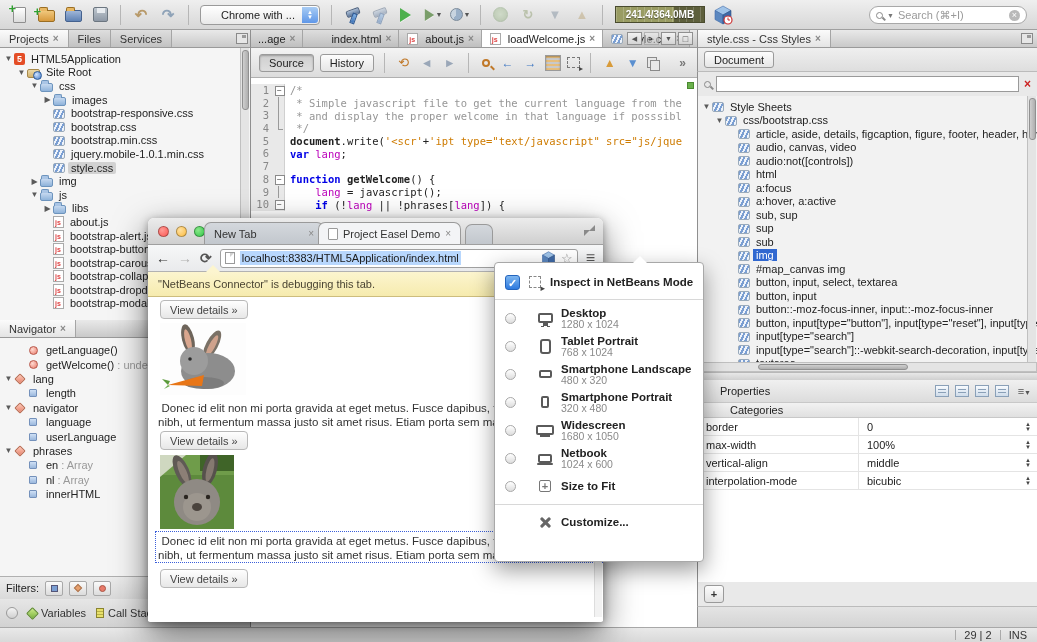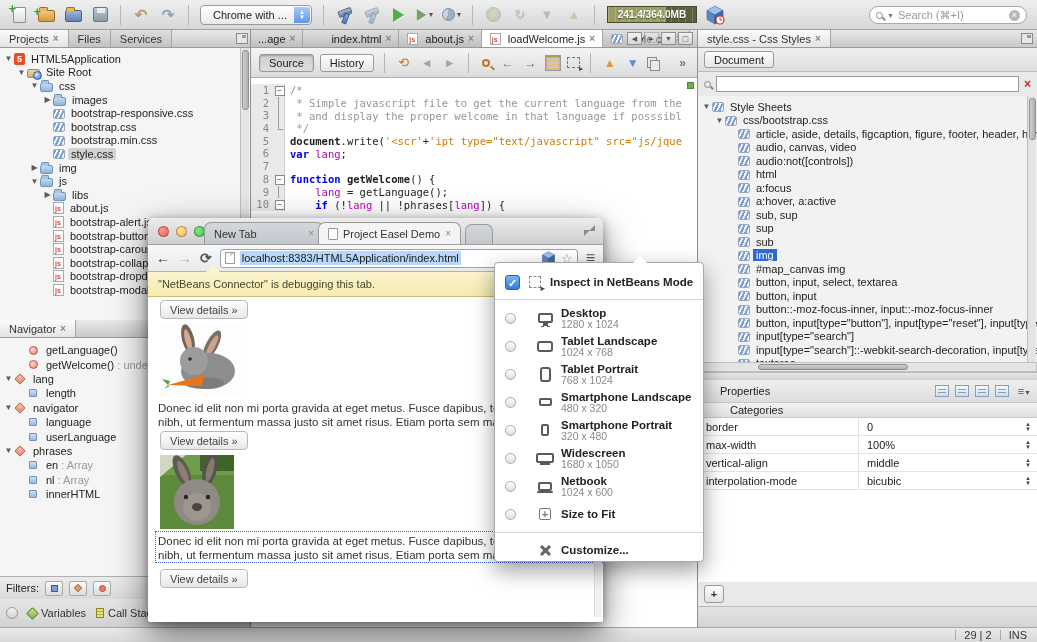--- a/index.html
+++ b/index.html
@@ -17,21 +17,21 @@
   .dim{opacity:.45;}
   
   .pg{width:13px;height:16px;background:linear-gradient(#fff,#dcdcdc);border:1px solid #8f8f8f;border-radius:1px;position:relative;}
   .plus::after{content:"+";position:absolute;left:-5px;top:-7px;color:#2f9e2f;font-size:13px;font-weight:bold;text-shadow:0 0 2px #fff;}
   .fold{width:17px;height:12px;background:linear-gradient(#f0c77c,#d79a3e);border:1px solid #9a6d22;border-radius:2px;position:relative;margin-top:3px;}
   .fold::before{content:"";position:absolute;left:0;top:-4px;width:7px;height:3px;background:#e8b863;border:1px solid #9a6d22;border-bottom:none;border-radius:2px 2px 0 0;}
   .fold.open{background:linear-gradient(#9fb6d8,#5f82b4);border-color:#44618e;}
   .flop{width:15px;height:15px;background:linear-gradient(#bfc7cf,#8e99a6);border:1px solid #6c7680;border-radius:2px;position:relative;}
   .flop::before{content:"";position:absolute;left:3px;top:0;width:8px;height:5px;background:#e8ecf0;}
   .select{height:20px;min-width:112px;background:linear-gradient(#ffffff,#e9e9e9);border:1px solid #9a9a9a;
-    border-radius:4px;display:flex;align-items:center;padding-left:12px;position:relative;margin:8px 2px;}
+    border-radius:4px;display:flex;align-items:center;padding-left:20px;position:relative;margin:8px 2px;}
   .select .cap{position:absolute;right:1px;top:1px;bottom:1px;width:16px;border-radius:0 3px 3px 0;
     background:linear-gradient(#a8ccf4,#5f97e8);display:flex;flex-direction:column;align-items:center;justify-content:center;color:#fff;font-size:6px;line-height:5px;}
   .hammer{width:16px;height:16px;position:relative;}
   .hammer::before{content:"";position:absolute;left:2px;top:2px;width:12px;height:5px;background:linear-gradient(#9db4cf,#5e7linear);background:linear-gradient(#a9bdd6,#60799c);border:1px solid #4a5f7d;border-radius:2px;transform:rotate(-20deg);}
   .hammer::after{content:"";position:absolute;left:7px;top:6px;width:3px;height:9px;background:linear-gradient(#7fb2e8,#3f74b8);border:1px solid #2d5a96;transform:rotate(20deg);}
   .runtri{width:0;height:0;border-left:11px solid #4eb04e;border-top:7px solid transparent;border-bottom:7px solid transparent;filter:drop-shadow(0 1px 0 rgba(255,255,255,.6));}
   .mini-drop{font-size:7px;color:#555;margin-left:1px;}
   #memwidget{width:90px;height:17px;background:#5d5f3c;border:1px solid #494b2e;position:relative;flex:none;margin:2px 3px;}
   #memwidget .used{position:absolute;left:0;top:0;bottom:0;width:66%;background:#999c63;}
   #memwidget .ticks{position:absolute;inset:0;background:repeating-linear-gradient(90deg,rgba(255,255,255,.18) 0 1px,transparent 1px 7px);}
@@ -151,21 +151,21 @@
   #combobox .cap{position:absolute;right:0;top:0;bottom:0;width:16px;border-left:1px solid #9a9a9a;background:linear-gradient(#f4f4f4,#d8d8d8);font-size:7px;color:#444;text-align:center;line-height:16px;}
   #plusbtn{width:20px;height:18px;border:1px solid #9a9a9a;border-radius:3px;background:linear-gradient(#fdfdfd,#e2e2e2);text-align:center;line-height:16px;font-weight:bold;color:#333;}
   #graystrip{position:absolute;left:697px;top:606px;width:340px;height:21px;background:linear-gradient(#e4e4e4,#d4d4d4);border-left:1px solid #8f8f8f;border-top:1px solid #bbb;}
 
   
   #statusbar{position:absolute;left:0;top:627px;width:1037px;height:15px;background:linear-gradient(#e9e9e9,#d9d9d9);border-top:1px solid #a8a8a8;display:flex;align-items:center;justify-content:flex-end;gap:8px;padding-right:10px;color:#333;}
   #statusbar .sbar-sep{width:1px;height:10px;background:#aaa;}
 
   
   #chrome{position:absolute;left:148px;top:218px;width:455px;height:404px;z-index:10;
-    border-radius:6px 6px 2px 2px;box-shadow:0 12px 34px rgba(0,0,0,.55), 0 2px 8px rgba(0,0,0,.35);background:#fff;}
+    border-radius:6px 6px 2px 2px;box-shadow:0 12px 34px rgba(0,0,0,.55), 0 2px 8px rgba(0,0,0,.35);background:#fff;text-align:center;}
   #ctitle{position:relative;height:27px;background:linear-gradient(#ececec,#cfcfcf);border-radius:6px 6px 0 0;border-bottom:1px solid #9f9f9f;}
   .tl{position:absolute;top:8px;width:11px;height:11px;border-radius:50%;border:1px solid rgba(0,0,0,.3);}
   #ctabs{position:absolute;left:56px;top:4px;right:30px;bottom:0;display:flex;align-items:flex-end;}
   .ctab{height:22px;display:flex;align-items:center;gap:5px;padding:0 9px;border:1px solid #9a9a9a;border-bottom:none;border-radius:7px 7px 0 0;background:linear-gradient(#d4d8dd,#c2c7cd);margin-right:-6px;min-width:120px;color:#333;}
   .ctab.active{background:#f3f4f6;z-index:2;}
   .ctab .cx{margin-left:auto;color:#888;font-size:10px;}
   .ctab-stub{height:20px;width:28px;border:1px solid #9a9a9a;border-bottom:none;border-radius:7px 7px 0 0;background:linear-gradient(#d4d8dd,#c2c7cd);margin-left:10px;}
   .favpg{width:10px;height:12px;background:#fff;border:1px solid #9a9a9a;border-radius:1px;}
   #fsarrow{position:absolute;right:8px;top:7px;width:11px;height:11px;}
   #fsarrow::before{content:"";position:absolute;right:0;top:0;border-left:6px solid transparent;border-top:6px solid #8a8a8a;transform:rotate(90deg);}
@@ -359,20 +359,25 @@
         <div class="trow" style="padding-left: 43px;">
           <span class="arr"></span>
           <span class="ic ic-css"></span>
           <span class="lbl">bootstrap.css</span>
         </div>
         <div class="trow" style="padding-left: 43px;">
           <span class="arr"></span>
           <span class="ic ic-css"></span>
           <span class="lbl">bootstrap.min.css</span>
         </div>
+        <div class="trow" style="padding-left: 43px;">
+          <span class="arr"></span>
+          <span class="ic ic-css"></span>
+          <span class="lbl">jquery.mobile-1.0.1.min.css</span>
+        </div>
         <div class="trow sel" style="padding-left: 43px;">
           <span class="arr"></span>
           <span class="ic ic-css"></span>
           <span class="lbl">style.css</span>
         </div>
         <div class="trow" style="padding-left: 30px;">
           <span class="arr">▶</span>
           <span class="ic ic-folder"></span>
           <span class="lbl">img</span>
         </div>
@@ -580,21 +585,21 @@
   <div id="code">
     <div id="code-lines" style="padding-top:6px">
         <div class="cl"><span class="ln">1</span><span class="fd minus"></span><span class="com">/*</span></div>
         <div class="cl"><span class="ln">2</span><span class="fd line"></span><span class="com"> * Simple javascript file to get the current language from the</span></div>
         <div class="cl"><span class="ln">3</span><span class="fd line"></span><span class="com"> * and display the proper welcome in that language if posssibl</span></div>
         <div class="cl"><span class="ln">4</span><span class="fd end"></span><span class="com"> */</span></div>
         <div class="cl"><span class="ln">5</span><span class="fd "></span><span class="bld">document</span><span>.write(</span><span class="str">'&lt;scr'</span><span>+</span><span class="str">'ipt type="text/javascript" src="js/jque</span></div>
         <div class="cl"><span class="ln">6</span><span class="fd "></span><span class="kw">var</span><span> </span><span class="mvar">lang</span><span>;</span></div>
         <div class="cl"><span class="ln">7</span><span class="fd "></span></div>
         <div class="cl"><span class="ln">8</span><span class="fd minus"></span><span class="kw">function</span><span> </span><span class="bld">getWelcome</span><span>() {</span></div>
-        <div class="cl"><span class="ln">9</span><span class="fd line"></span><span>    </span><span class="mvar">lang</span><span> = getLanguage();</span></div>
+        <div class="cl"><span class="ln">9</span><span class="fd line"></span><span>    </span><span class="mvar">lang</span><span> = javascript();</span></div>
         <div class="cl"><span class="ln">10</span><span class="fd minus"></span><span>    </span><span class="kw">if</span><span> (!</span><span class="mvar">lang</span><span> || !phrases[</span><span class="mvar">lang</span><span>]) {</span></div>
       </div>
     <div id="errstripe"></div>
   </div>
 
   <div id="r-tabs" class="tabrow" style="border-left:1px solid #8f8f8f">
     <div class="ptab active">
       <span>style.css - Css Styles</span>
       <span class="tabx">×</span>
     </div>
@@ -893,32 +898,20 @@
           <span>
             <div class="dname">Desktop</div>
             <div class="dres">1280 x 1024</div>
           </span>
         </div>
         <div class="dmrow devrow">
           <span class="radcol">
             <span class="rad"></span>
           </span>
           <span class="iccol">
-            <span class="dv dv-tablet-l"></span>
-          </span>
-          <span>
-            <div class="dname">Tablet Landscape</div>
-            <div class="dres">1024 x 768</div>
-          </span>
-        </div>
-        <div class="dmrow devrow">
-          <span class="radcol">
-            <span class="rad"></span>
-          </span>
-          <span class="iccol">
             <span class="dv dv-tablet-p"></span>
           </span>
           <span>
             <div class="dname">Tablet Portrait</div>
             <div class="dres">768 x 1024</div>
           </span>
         </div>
         <div class="dmrow devrow">
           <span class="radcol">
             <span class="rad"></span>

